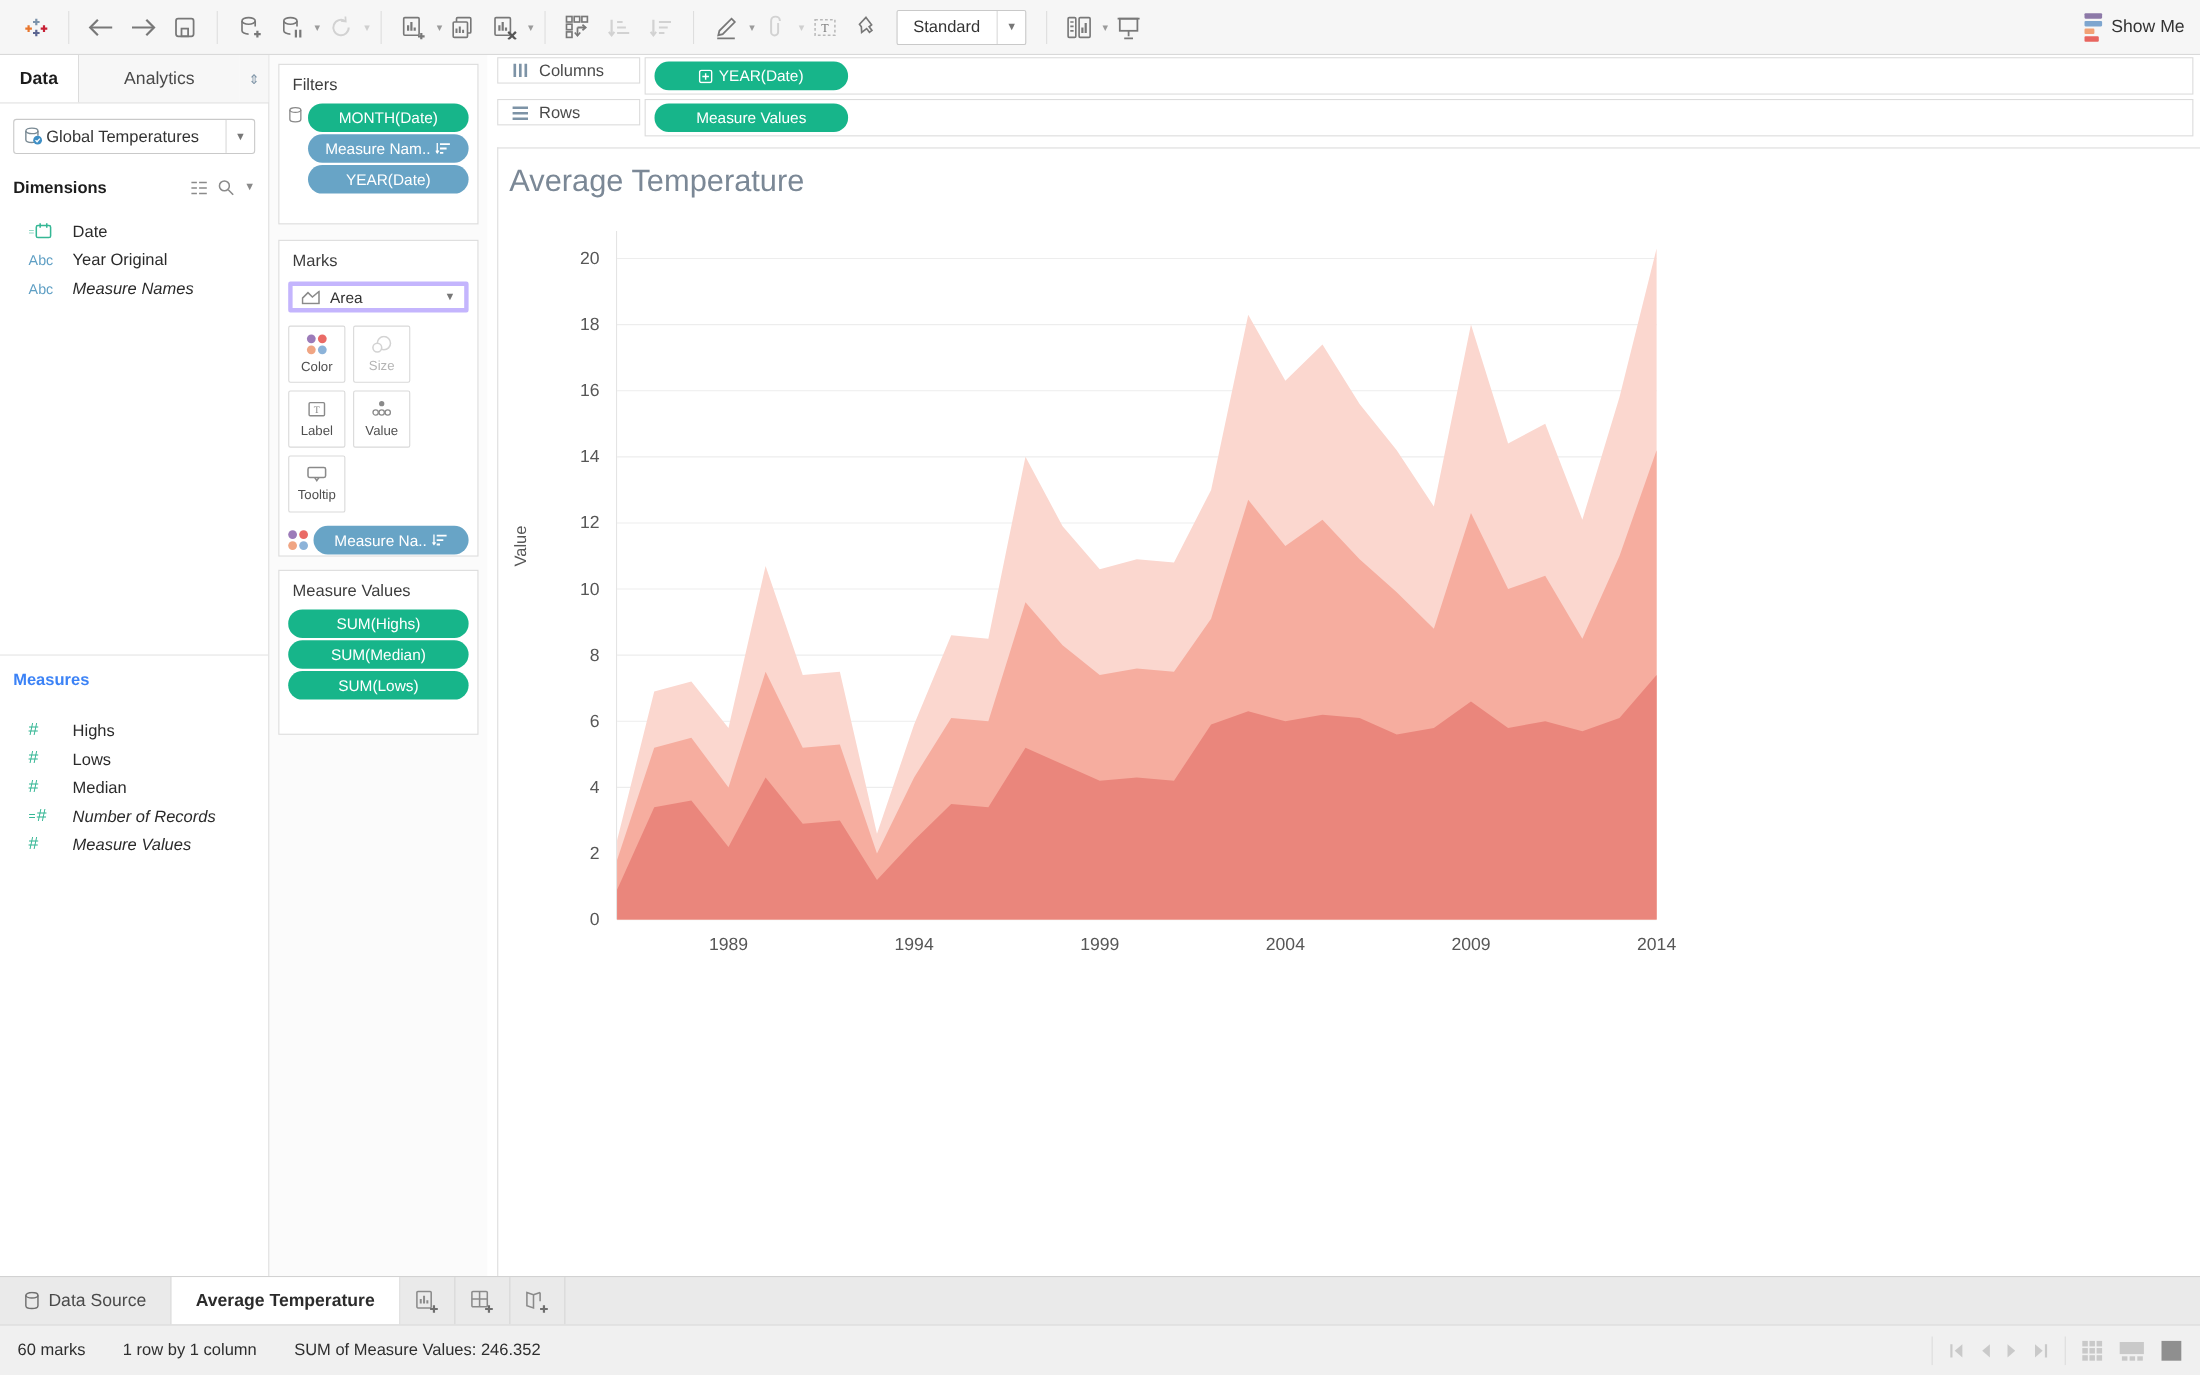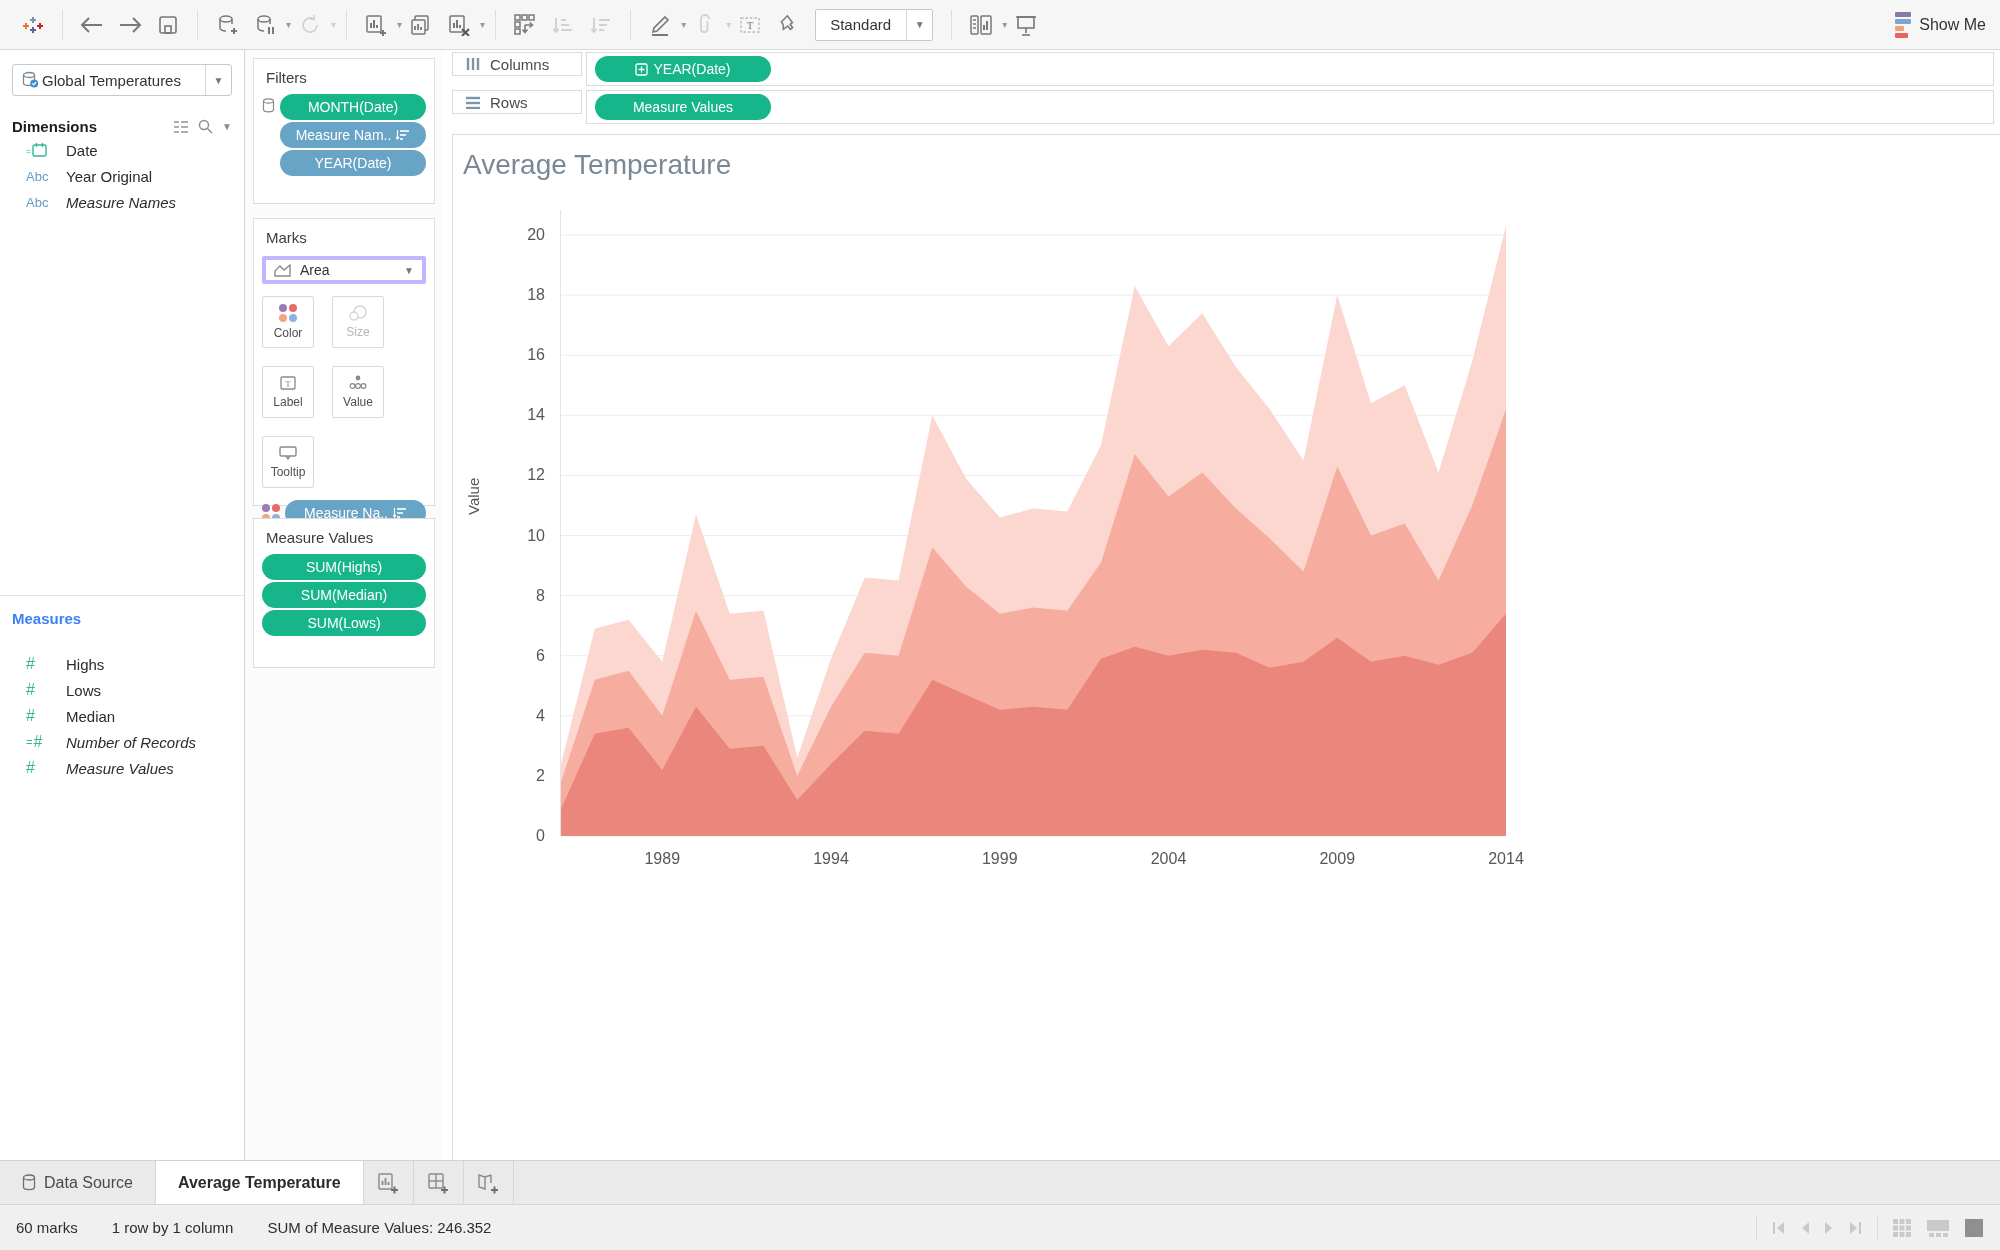--- a/index.html
+++ b/index.html
@@ -23,21 +23,21 @@
   
   .left-panel { position:absolute; top:50px; left:0; width:245px; height:1110px; background:#fff; border-right:1px solid #d4d4d4; }
   .lp-tabs { display:flex; height:44px; border-bottom:1px solid #d9d9d9; }
   .lp-tab { display:flex; align-items:center; padding:0 18px; font-size:16px; color:#4a4a4a; }
   .lp-tab.active { font-weight:bold; color:#1c1c1c; background:#fff; border-right:1px solid #d9d9d9; }
   .lp-tab.inactive { flex:1; background:#f7f7f7; justify-content:center; }
   .lp-updown { width:26px; background:#f7f7f7; display:flex; align-items:center; justify-content:center; color:#7d93a6; font-size:12px; }
   .ds-box { margin:14px 12px 0 12px; height:32px; border:1px solid #c9c9c9; border-radius:3px; display:flex; align-items:center; background:#fff; }
   .ds-box .ds-main { flex:1; display:flex; align-items:center; gap:3px; padding:0 8px; font-size:15px; color:#333; overflow:hidden; white-space:nowrap; }
   .ds-box .ds-arrow { width:26px; height:100%; border-left:1px solid #d9d9d9; display:flex; align-items:center; justify-content:center; color:#777; font-size:10px; }
-  .section-head { display:flex; align-items:center; margin:22px 12px 2px 12px; }
+  .section-head { display:flex; align-items:center; margin:22px 12px 18px 12px; }
   .section-head .t { font-weight:bold; font-size:15px; color:#1c1c1c; }
   .section-head .icons { margin-left:auto; display:flex; align-items:center; gap:9px; color:#8a8a8a; }
   .field-row { display:flex; align-items:center; height:26px; padding-left:26px; gap:10px; font-size:15px; color:#2b2b2b; }
   .field-row .ficon { width:30px; display:flex; justify-content:flex-start; align-items:center; }
   .abc { color:#5f9fc4; font-size:13px; }
   .hash { color:#35b795; font-size:16px; }
   .calcpfx { color:#35b795; font-size:11px; margin-right:1px; }
   .it { font-style:italic; }
   .lp-divider { position:absolute; left:0; right:0; top:545px; height:1px; background:#e4e4e4; }
   .measures-block { position:absolute; top:552px; left:0; right:0; }
@@ -49,21 +49,21 @@
   .card .card-title { font-size:15px; color:#3d3d3d; padding:10px 12px 6px 12px; }
   .pill { height:26px; border-radius:13px; color:#fff; font-size:14px; display:flex; align-items:center; justify-content:center; gap:5px; padding:0 10px; white-space:nowrap; }
   .pill.green { background:#17b58a; }
   .pill.blue { background:#68a4c6; }
   .pillrow { display:flex; align-items:center; margin:2px 8px; gap:5px; }
   .pill.grow { flex:1; }
   .dbmini { color:#8a8a8a; }
   .sortglyph svg { display:block; }
   .marks-dd { margin:4px 8px; height:28px; border:4px solid #c4b5fd; border-radius:2px; display:flex; align-items:center; padding:0 8px; gap:8px; font-size:14px; color:#333; background:#fff; }
   .marks-dd .mcaret { margin-left:auto; color:#777; font-size:10px; }
-  .mbtn-grid { display:flex; flex-wrap:wrap; gap:18px; padding:8px 8px 4px 8px; }
+  .mbtn-grid { display:flex; flex-wrap:wrap; gap:7px; padding:8px 8px 4px 8px; }
   .mbtn { width:52px; height:52px; border:1px solid #d9d9d9; border-radius:2px; background:#fff; display:flex; flex-direction:column; align-items:center; justify-content:center; gap:4px; font-size:12px; color:#4f4f4f; }
   .mbtn.dis { color:#b5b5b5; }
   .dots4 { display:grid; grid-template-columns:8px 8px; grid-gap:2px; }
   .dots4 i { width:8px; height:8px; border-radius:50%; }
   .d1{background:#9c7bb9}.d2{background:#ea6b66}.d3{background:#f0a583}.d4{background:#8cb3d9}
 
   
   .shelfrow-label { position:absolute; height:24px; background:#fff; border:1px solid #dcdcdc; display:flex; align-items:center; gap:9px; padding:0 12px; font-size:15px; color:#4a4a4a; }
   .shelfrow { position:absolute; height:34px; background:#fff; border:1px solid #dcdcdc; display:flex; align-items:center; padding:0 8px; }
 
@@ -293,20 +293,29 @@
         <i style="width:16px;background:#8d79a8"></i>
           <i style="width:16px;background:#7ea6cf"></i>
           <i style="width:9px;background:#f2a175"></i>
           <i style="width:13px;background:#e8655f"></i>
       </span>
       <span>Show Me</span>
     </div>
   </div>
 
   <div class="left-panel">
+    <div class="lp-tabs">
+      <div class="lp-tab active">
+          <span>Data</span>
+        </div>
+      <div class="lp-tab inactive">
+          <span>Analytics</span>
+        </div>
+      <div class="lp-updown">⇕</div>
+    </div>
 
     <div class="ds-box">
       <div class="ds-main">
         <svg width="18" height="18" viewBox="0 0 18 18">
             <ellipse cx="8" cy="4" rx="5.5" ry="2.5" fill="none" stroke="#7a8a94" stroke-width="1.3"></ellipse>
             <path d="M2.5 4 V12 C2.5 13.4 5 14.5 8 14.5 C9 14.5 10 14.4 10.8 14.2 M13.5 4 V8.4" fill="none" stroke="#7a8a94" stroke-width="1.3"></path>
             <circle cx="13.2" cy="12.4" r="4" fill="#3f8fc5"></circle>
             <path d="M11.3 12.4 L12.7 13.8 L15.2 11" stroke="#fff" stroke-width="1.2" fill="none"></path>
           </svg>
         <span>Global Temperatures</span>

